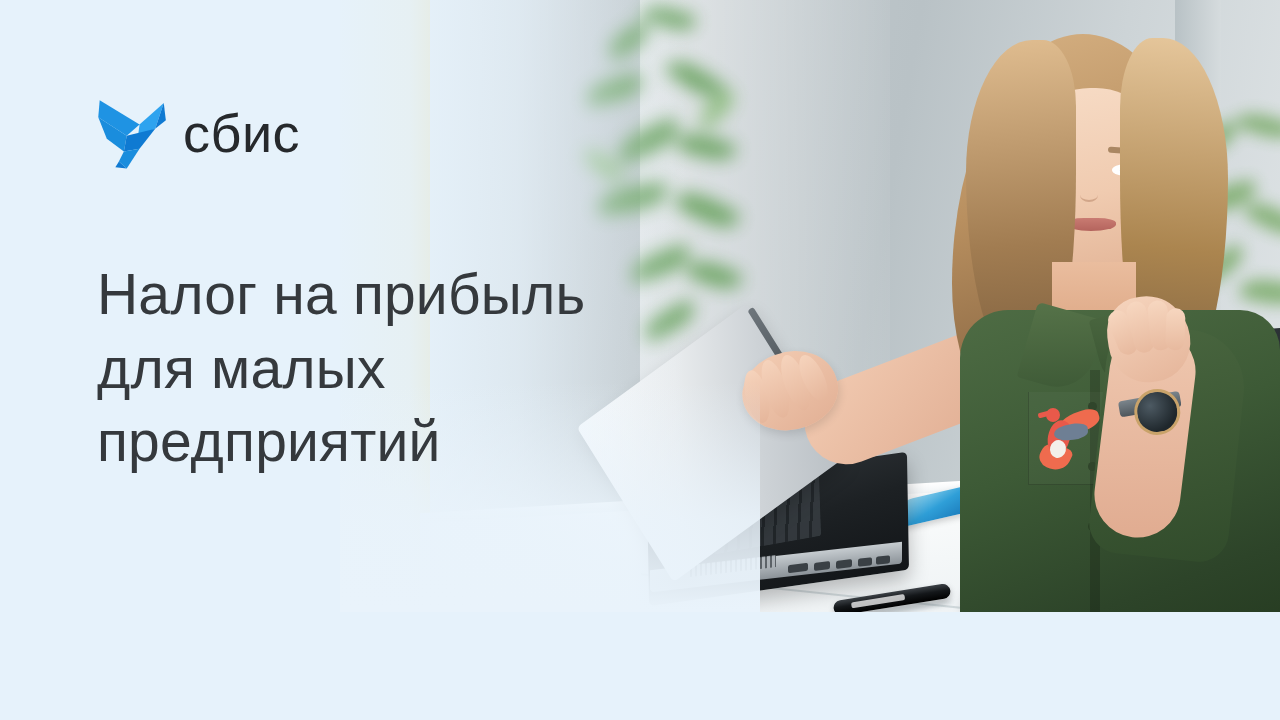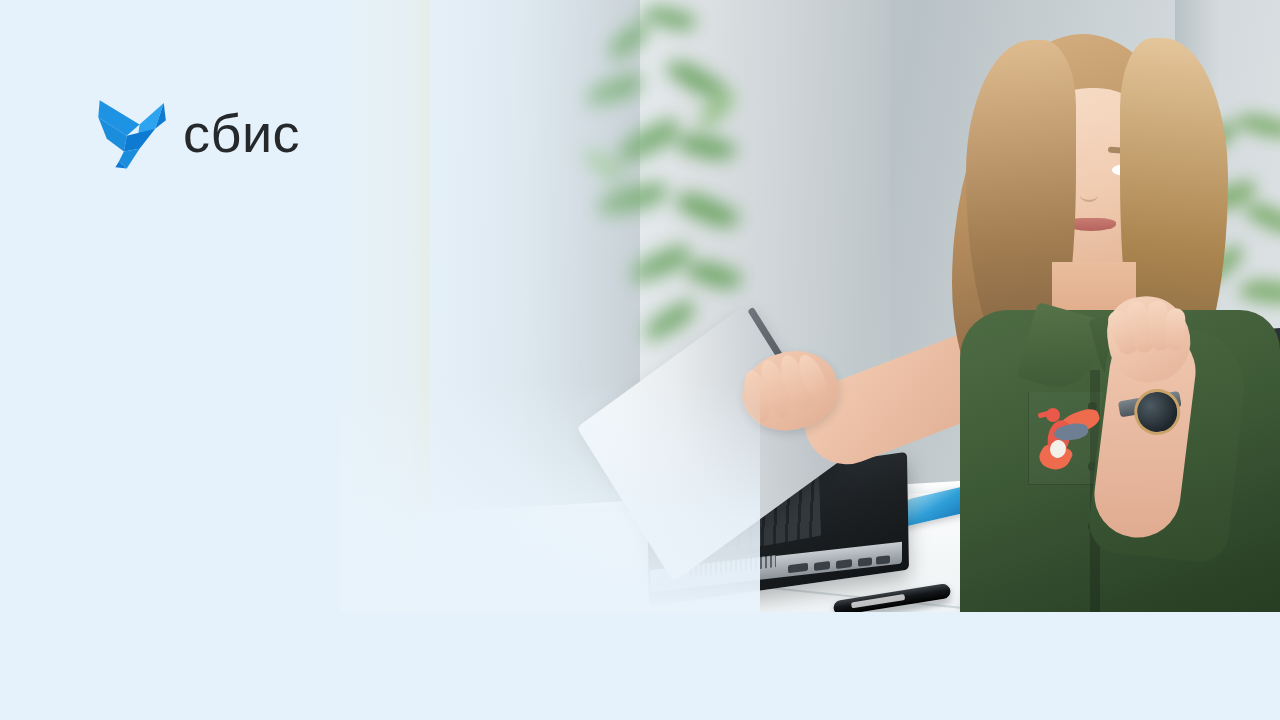--- a/index.html
+++ b/index.html
@@ -442,14 +442,19 @@
       <polygon points="62,40 96,10 84,46 60,56" fill="#2ea3ef"></polygon>
       <polygon points="96,10 99,34 84,46" fill="#0f7ad2"></polygon>
       <polygon points="4,30 44,56 40,78 16,60" fill="#1a8ddd"></polygon>
       <polygon points="44,56 84,46 62,74 40,78" fill="#0f7ad2"></polygon>
       <polygon points="40,78 62,74 44,102 33,92" fill="#1a8ddd"></polygon>
       <polygon points="33,92 44,102 28,100" fill="#0f7ad2"></polygon>
     </svg>
     <span class="logo-word">сбис</span>
   </div>
 
+  <div class="headline">
+    <span class="ln">Налог на прибыль</span>
+    <span class="ln">для малых</span>
+    <span class="ln">предприятий</span>
+  </div>
 
 </div>
 
 </body></html>

